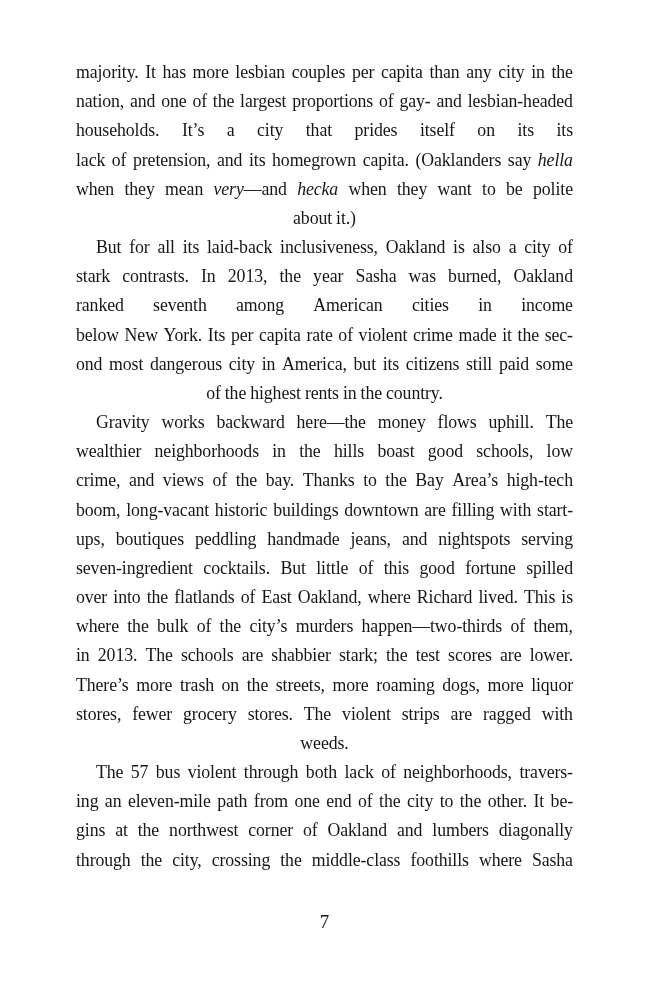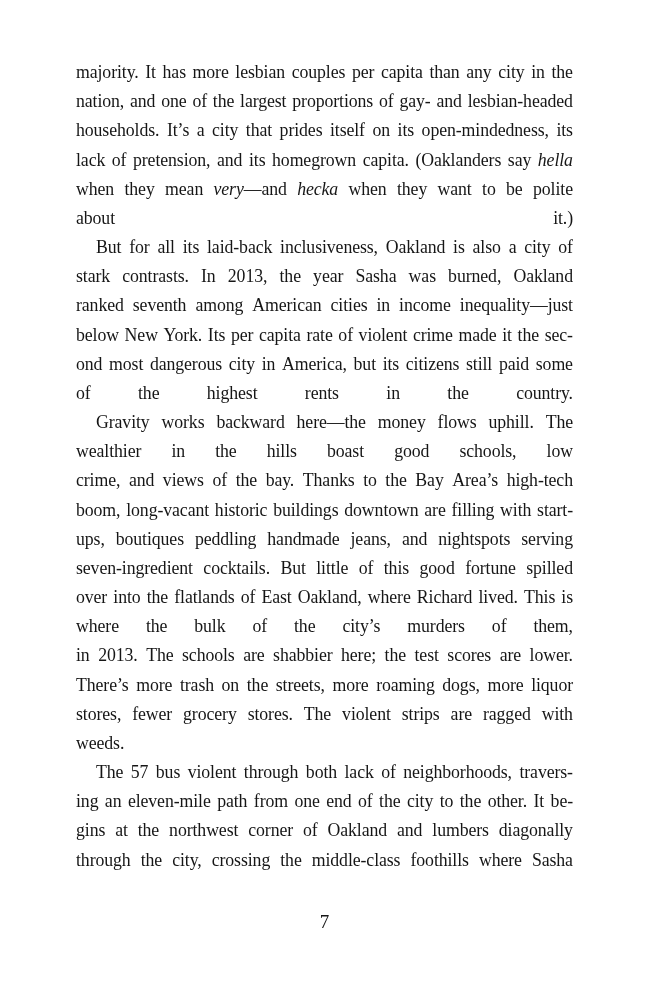--- a/index.html
+++ b/index.html
@@ -26,21 +26,21 @@
     align-items: baseline;
   }
   .line .w {
     font-size: 17.8px;
     line-height: 29.17px;
     letter-spacing: -0.1px;
     white-space: pre;
   }
   .line .w em { }
   .line.just { justify-content: space-between; }
-  .line.last { justify-content: space-between; }
+  .line.last { justify-content: center; }
   .line.indent { padding-left: 20px; }
   .page-number {
     position: absolute;
     left: 76px; top: 911px;
     width: 497px;
     text-align: center;
     font-size: 19px;
     line-height: 22px;
   }
 </style>
@@ -80,21 +80,20 @@
       <div class="line just">
         <span class="w"><span>households.</span></span>
         <span class="w"><span>It’s</span></span>
         <span class="w"><span>a</span></span>
         <span class="w"><span>city</span></span>
         <span class="w"><span>that</span></span>
         <span class="w"><span>prides</span></span>
         <span class="w"><span>itself</span></span>
         <span class="w"><span>on</span></span>
         <span class="w"><span>its</span></span>
-        <span class="w"><span>open-mindedness,</span></span>
         <span class="w"><span>its</span></span>
       </div>
       <div class="line just">
         <span class="w"><span>lack</span></span>
         <span class="w"><span>of</span></span>
         <span class="w"><span>pretension,</span></span>
         <span class="w"><span>and</span></span>
         <span class="w"><span>its</span></span>
         <span class="w"><span>homegrown</span></span>
         <span class="w"><span>capita.</span></span>
@@ -146,21 +145,20 @@
         <span class="w"><span>Oakland</span></span>
       </div>
       <div class="line just">
         <span class="w"><span>ranked</span></span>
         <span class="w"><span>seventh</span></span>
         <span class="w"><span>among</span></span>
         <span class="w"><span>American</span></span>
         <span class="w"><span>cities</span></span>
         <span class="w"><span>in</span></span>
         <span class="w"><span>income</span></span>
-        <span class="w"><span>inequality—just</span></span>
       </div>
       <div class="line just">
         <span class="w"><span>below</span></span>
         <span class="w"><span>New</span></span>
         <span class="w"><span>York.</span></span>
         <span class="w"><span>Its</span></span>
         <span class="w"><span>per</span></span>
         <span class="w"><span>capita</span></span>
         <span class="w"><span>rate</span></span>
         <span class="w"><span>of</span></span>
@@ -199,20 +197,21 @@
         <span class="w"><span>works</span></span>
         <span class="w"><span>backward</span></span>
         <span class="w"><span>here—the</span></span>
         <span class="w"><span>money</span></span>
         <span class="w"><span>flows</span></span>
         <span class="w"><span>uphill.</span></span>
         <span class="w"><span>The</span></span>
       </div>
       <div class="line just">
         <span class="w"><span>wealthier</span></span>
+        <span class="w"><span>neighborhoods</span></span>
         <span class="w"><span>in</span></span>
         <span class="w"><span>the</span></span>
         <span class="w"><span>hills</span></span>
         <span class="w"><span>boast</span></span>
         <span class="w"><span>good</span></span>
         <span class="w"><span>schools,</span></span>
         <span class="w"><span>low</span></span>
       </div>
       <div class="line just">
         <span class="w"><span>crime,</span></span>
@@ -275,31 +274,32 @@
         <span class="w"><span>is</span></span>
       </div>
       <div class="line just">
         <span class="w"><span>where</span></span>
         <span class="w"><span>the</span></span>
         <span class="w"><span>bulk</span></span>
         <span class="w"><span>of</span></span>
         <span class="w"><span>the</span></span>
         <span class="w"><span>city’s</span></span>
         <span class="w"><span>murders</span></span>
+        <span class="w"><span>happen—two-thirds</span></span>
         <span class="w"><span>of</span></span>
         <span class="w"><span>them,</span></span>
       </div>
       <div class="line just">
         <span class="w"><span>in</span></span>
         <span class="w"><span>2013.</span></span>
         <span class="w"><span>The</span></span>
         <span class="w"><span>schools</span></span>
         <span class="w"><span>are</span></span>
         <span class="w"><span>shabbier</span></span>
-        <span class="w"><span>here;</span></span>
+        <span class="w"><span>stark;</span></span>
         <span class="w"><span>the</span></span>
         <span class="w"><span>test</span></span>
         <span class="w"><span>scores</span></span>
         <span class="w"><span>are</span></span>
         <span class="w"><span>lower.</span></span>
       </div>
       <div class="line just">
         <span class="w"><span>There’s</span></span>
         <span class="w"><span>more</span></span>
         <span class="w"><span>trash</span></span>

